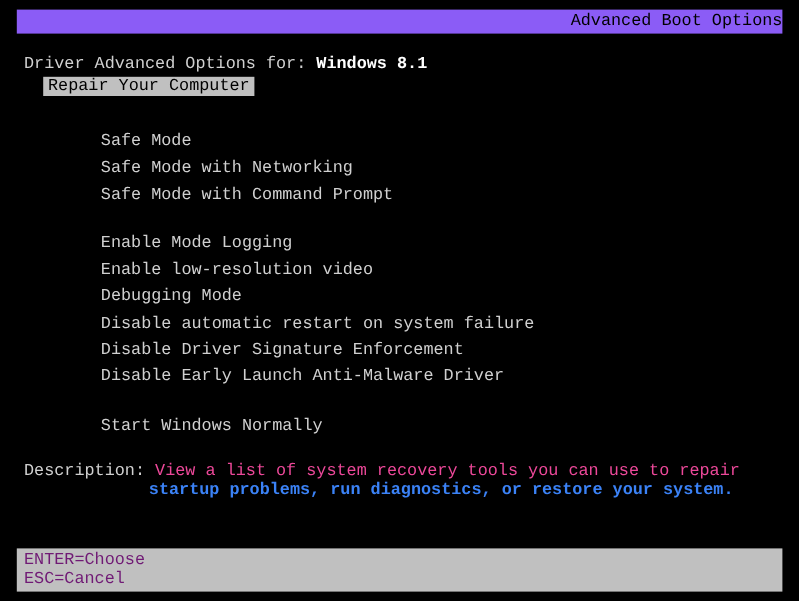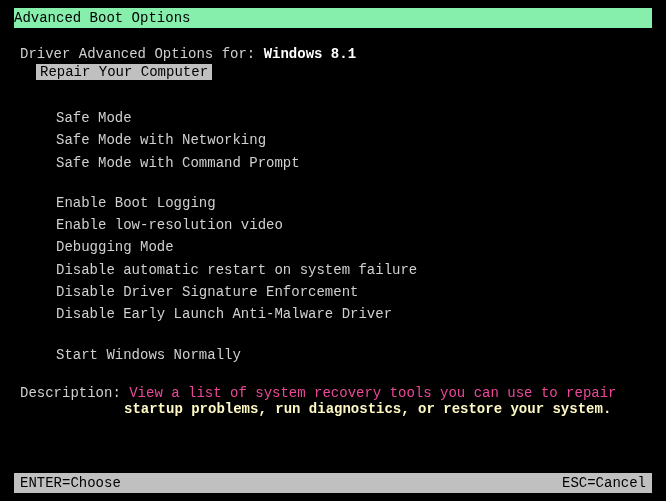--- a/index.html
+++ b/index.html
@@ -11,23 +11,23 @@
       background: #000;
       width: 666px;
       height: 501px;
       font-family: 'Consolas', 'Courier New', monospace;
       font-size: 14px;
       color: #d0d0d0;
       overflow: hidden;
       position: relative;
     }
     .title-bar {
-      background: #86efac;
+      background: #8b5cf6;
       color: #000;
-      text-align: left;
+      text-align: right;
       padding: 2px 0;
       margin: 8px 14px 0 14px;
       font-weight: normal;
     }
     .content {
       padding: 18px 20px 0 20px;
     }
     .prompt-line {
       margin-bottom: 2px;
     }
@@ -45,20 +45,21 @@
       padding: 0 4px;
       margin-left: 16px;
       margin-bottom: 28px;
     }
     .options-list {
       margin-left: 36px;
     }
     .option-item {
       margin-bottom: 2px;
       line-height: 1.45;
+      margin-left: 28px;
     }
     .option-group-gap {
       height: 18px;
     }
     .highlighted-box {
       display: inline-block;
       border: 2px solid #e02020;
       padding: 0 4px;
       margin-left: -6px;
     }
@@ -68,33 +69,34 @@
     }
     .desc-label {
       color: #d0d0d0;
     }
     .desc-text {
       color: #ec4899;
       font-weight: normal;
     }
     .desc-line2 {
       margin-left: 104px;
-      color: #fef9c3;
+      color: #3b82f6;
       font-weight: bold;
     }
     .footer-bar {
       position: absolute;
       bottom: 8px;
       left: 14px;
       right: 14px;
       background: #c0c0c0;
-      color: #000000;
+      color: #701a75;
       padding: 2px 6px;
       display: flex;
       justify-content: space-between;
+      flex-direction: column;
     }
   </style>
 </head>
 <body>
 
 <div class="title-bar">
   <span>Advanced Boot Options</span>
 </div>
 
 <div class="content">
@@ -104,21 +106,21 @@
 
   <div class="selected-option">Repair Your Computer</div>
 
   <div class="options-list">
     <div class="option-item">Safe Mode</div>
     <div class="option-item">Safe Mode with Networking</div>
     <div class="option-item">Safe Mode with Command Prompt</div>
 
     <div class="option-group-gap"></div>
 
-    <div class="option-item">Enable Boot Logging</div>
+    <div class="option-item">Enable Mode Logging</div>
     <div class="option-item">Enable low-resolution video</div>
     <div class="option-item">Debugging Mode</div>
     <div class="option-item">Disable automatic restart on system failure</div>
     <div class="option-item">Disable Driver Signature Enforcement</div>
     <div class="option-item">Disable Early Launch Anti-Malware Driver</div>
 
     <div class="option-group-gap"></div>
 
     <div class="option-item">Start Windows Normally</div>
   </div>

